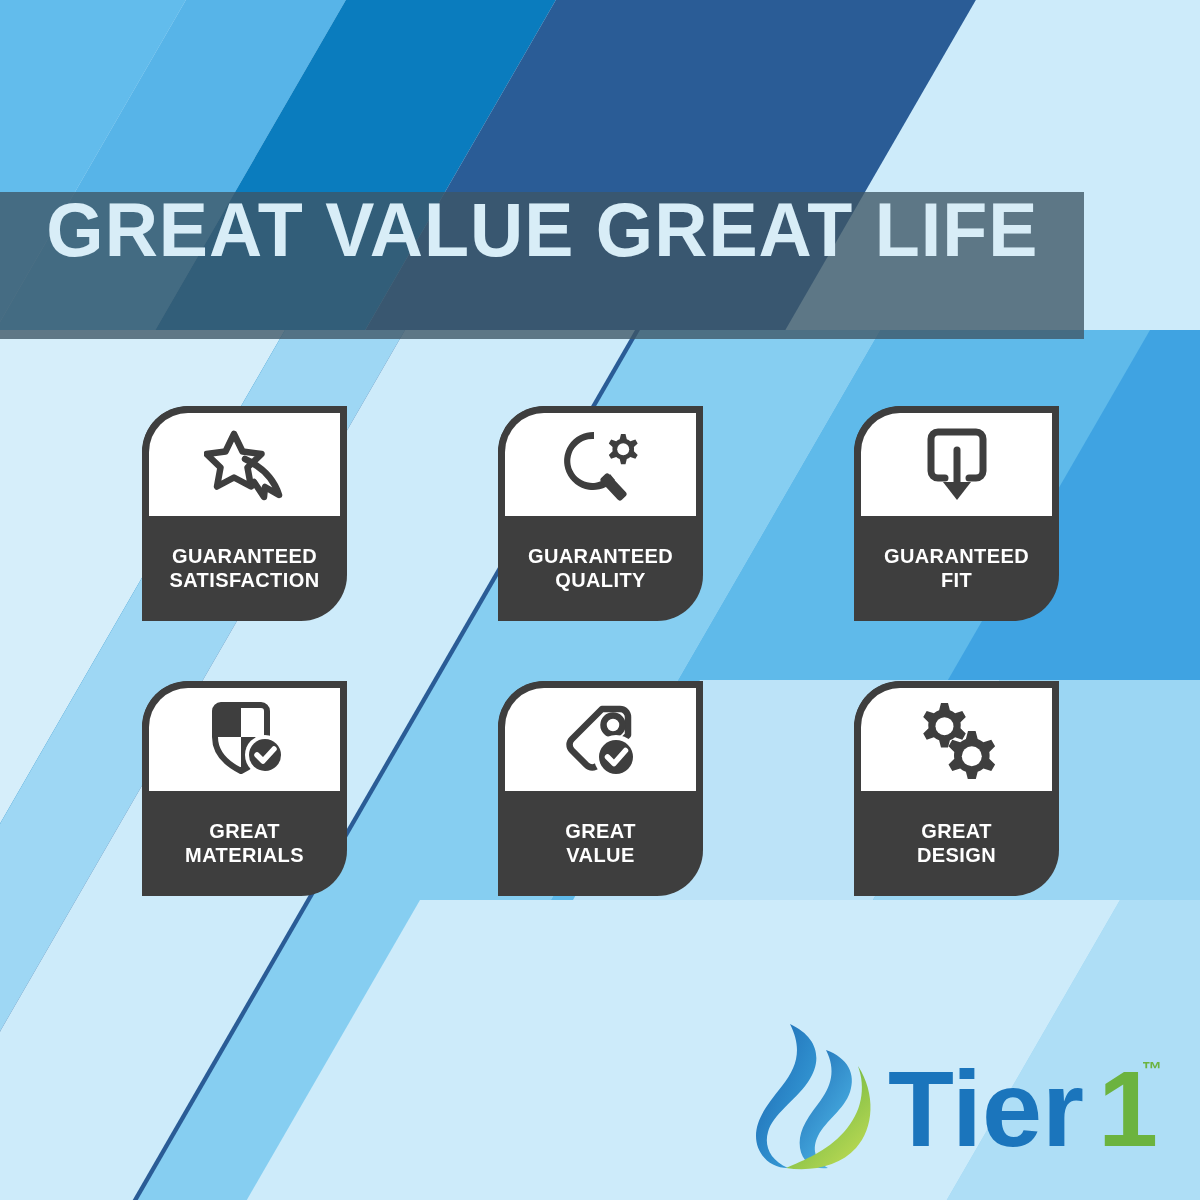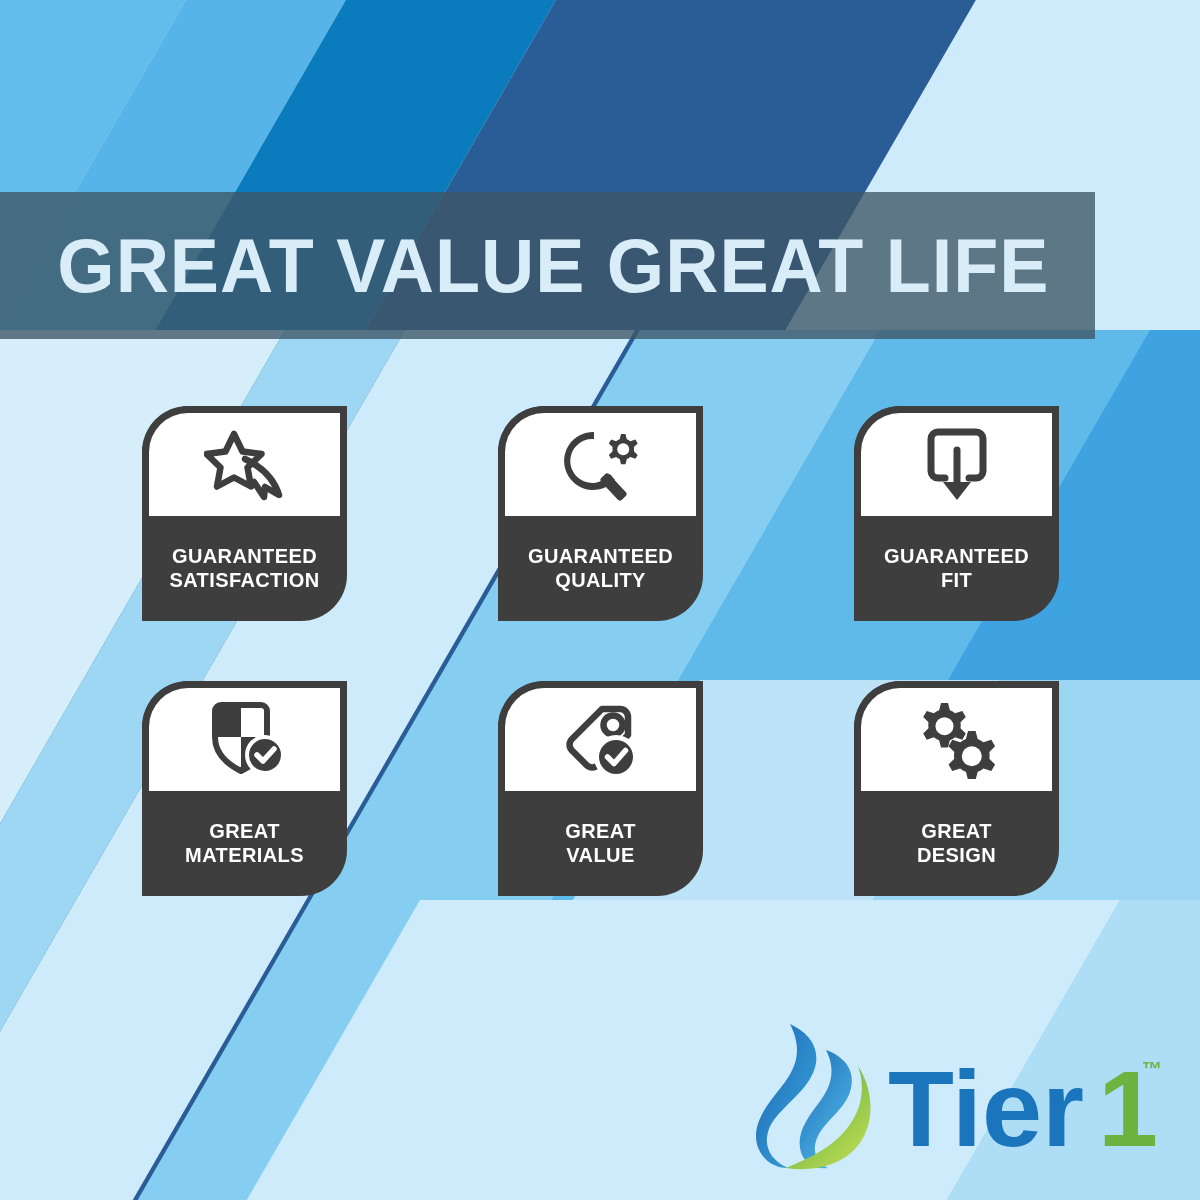--- a/index.html
+++ b/index.html
@@ -32,24 +32,23 @@
 
   
   #banner {
     position: absolute;
     left: 0;
     top: 192px;
     width: 1084px;
     height: 147px;
     background: rgba(61, 86, 101, 0.78);
     display: flex;
-    align-items: center;
+    align-items: flex-start;
     justify-content: center;
     overflow: hidden;
-    padding-left: 11px;
   }
   #banner-title {
     font-family: "Liberation Sans Narrow", "Liberation Sans", sans-serif;
     font-weight: bold;
     font-size: 76px;
     letter-spacing: 1px;
     color: #D8EDF7;
     white-space: nowrap;
     transform: scaleX(0.97);
     line-height: 1;

